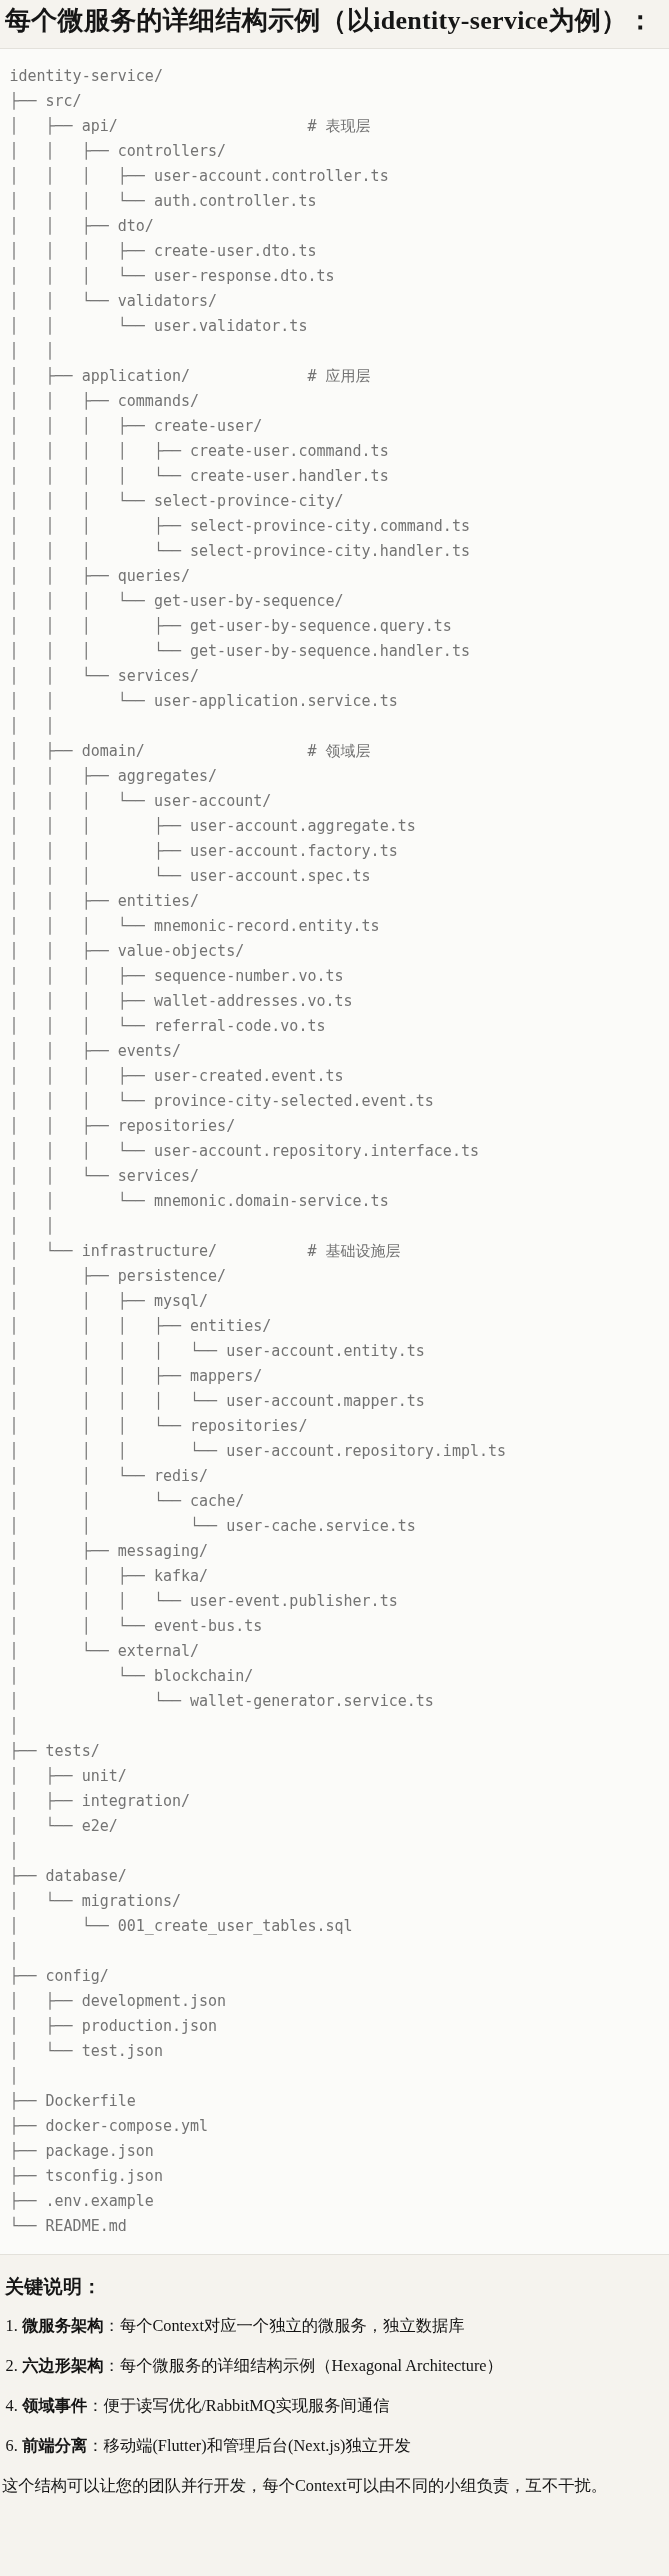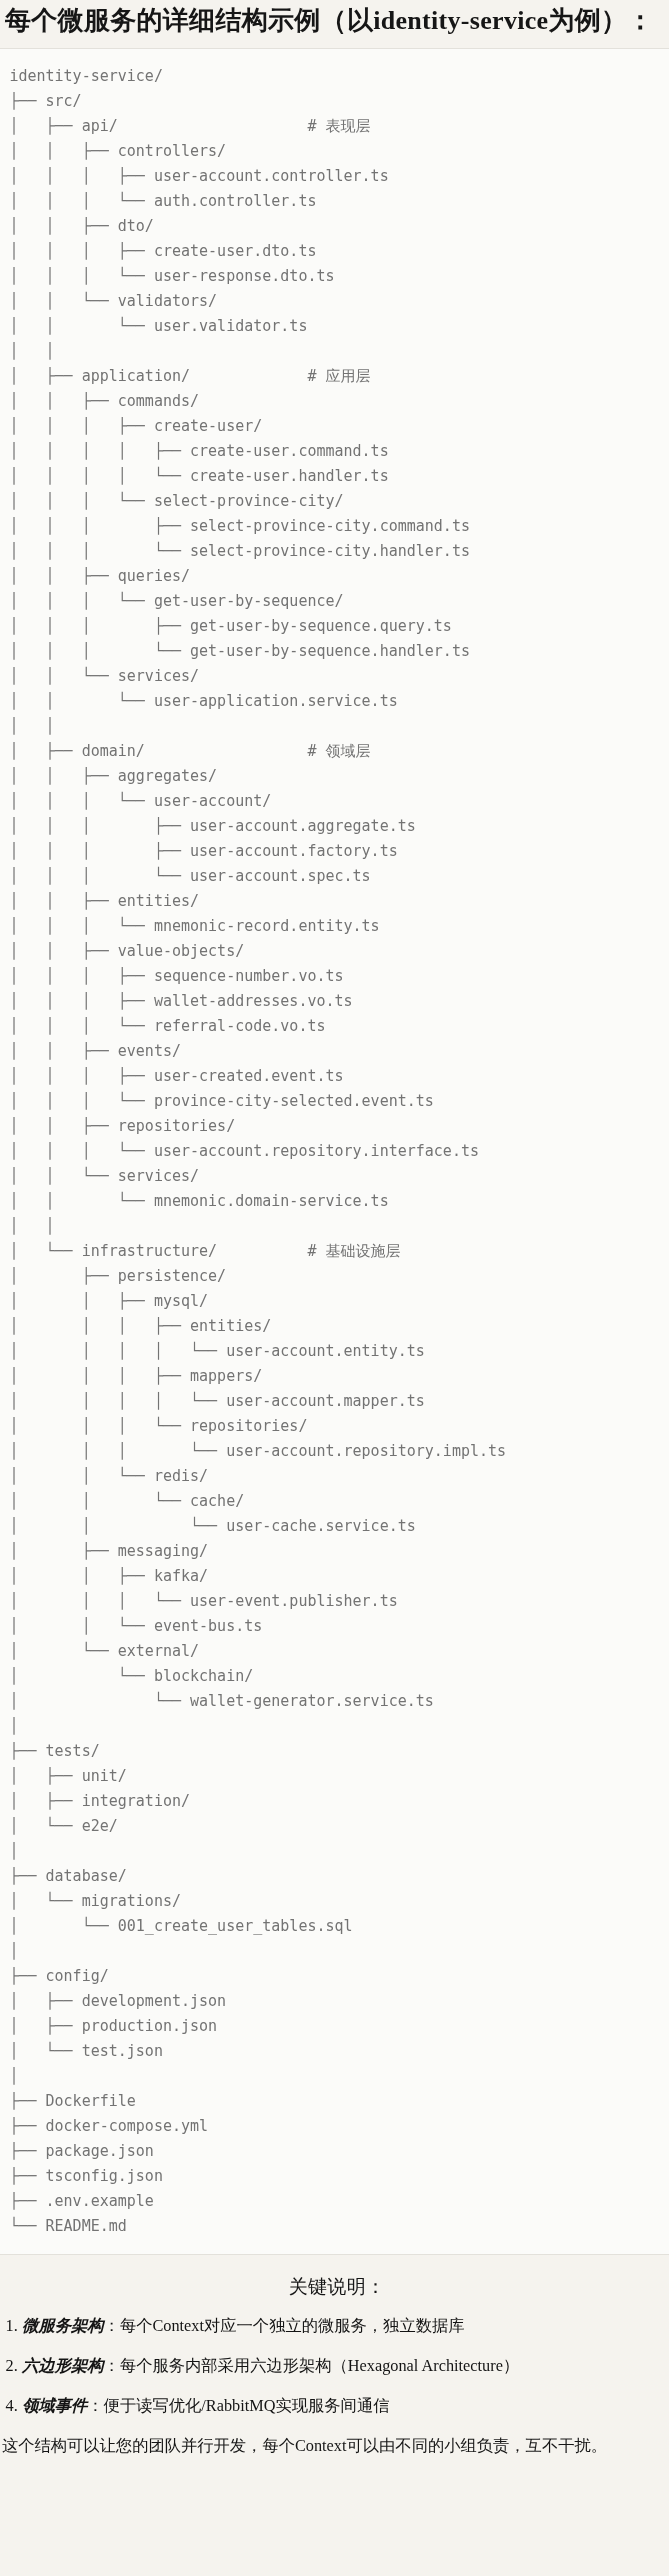--- a/index.html
+++ b/index.html
@@ -33,43 +33,41 @@
     margin: 0;
     font-family: "DejaVu Sans Mono", "Liberation Mono", monospace;
     font-size: 15px;
     line-height: 25px;
     color: #737373;
     white-space: pre;
     tab-size: 4;
   }
   .notes-heading {
     font-size: 19px;
-    font-weight: 400;
+    font-weight: 700;
     line-height: 22.5px;
     margin: 20.6px 0 0 5px;
     letter-spacing: 0.3px;
-    text-align: center;
   }
   .notes-list {
     list-style: none;
     margin: 16.3px 0 0 0;
     padding: 0 0 0 5.6px;
   }
   .notes-list li {
     font-size: 16.3px;
     line-height: 21px;
     margin-bottom: 19px;
     color: #141414;
   }
   .notes-list .num {
     margin-right: 4.4px;
   }
   .notes-list strong {
     font-weight: 700;
-    font-style: italic;
   }
   .closing-note {
     font-size: 16.3px;
     line-height: 21px;
     margin: 15px 5px 0 1.9px;
     padding-bottom: 13px;
   }
 </style>
 </head>
 <body>
@@ -168,23 +166,26 @@
 └── README.md</pre>
   </section>
 
   <h2 class="notes-heading">关键说明：</h2>
 
   <ol class="notes-list">
     <li>
       <span class="num">1.</span><strong>微服务架构</strong><span>：</span><span>每个Context对应一个独立的微服务，独立数据库</span>
     </li>
     <li>
-      <span class="num">2.</span><strong>六边形架构</strong><span>：</span><span>每个服务内部采用六边形架构（Hexagonal Architecture）</span>
+      <span class="num">2.</span><strong>六边形架构</strong><span>：</span><span>每个微服务的详细结构示例（Hexagonal Architecture）</span>
     </li>
     <li>
       <span class="num">4.</span><strong>领域事件</strong><span>：</span><span>便于读写优化/RabbitMQ实现服务间通信</span>
+    </li>
+    <li>
+      <span class="num">6.</span><strong>前端分离</strong><span>：</span><span>移动端(Flutter)和管理后台(Next.js)独立开发</span>
     </li>
   </ol>
 
   <p class="closing-note">这个结构可以让您的团队并行开发，每个Context可以由不同的小组负责，互不干扰。</p>
 
 </main>
 
 
 </body></html>

